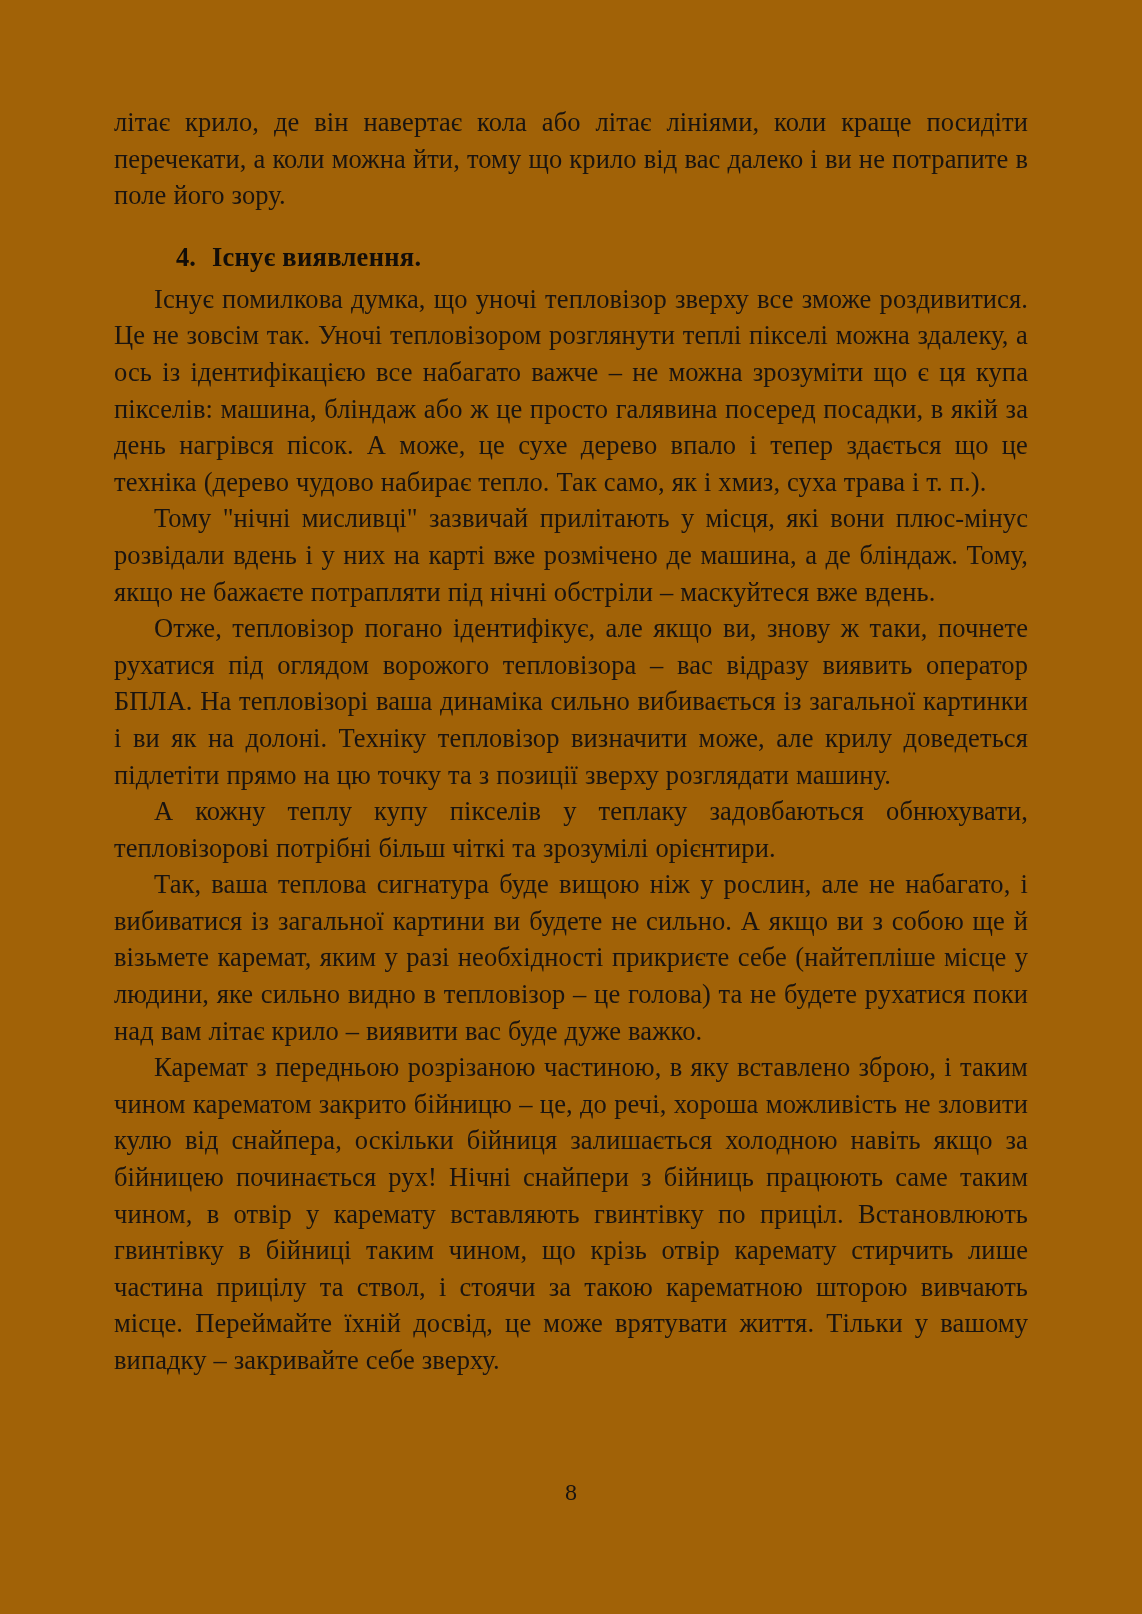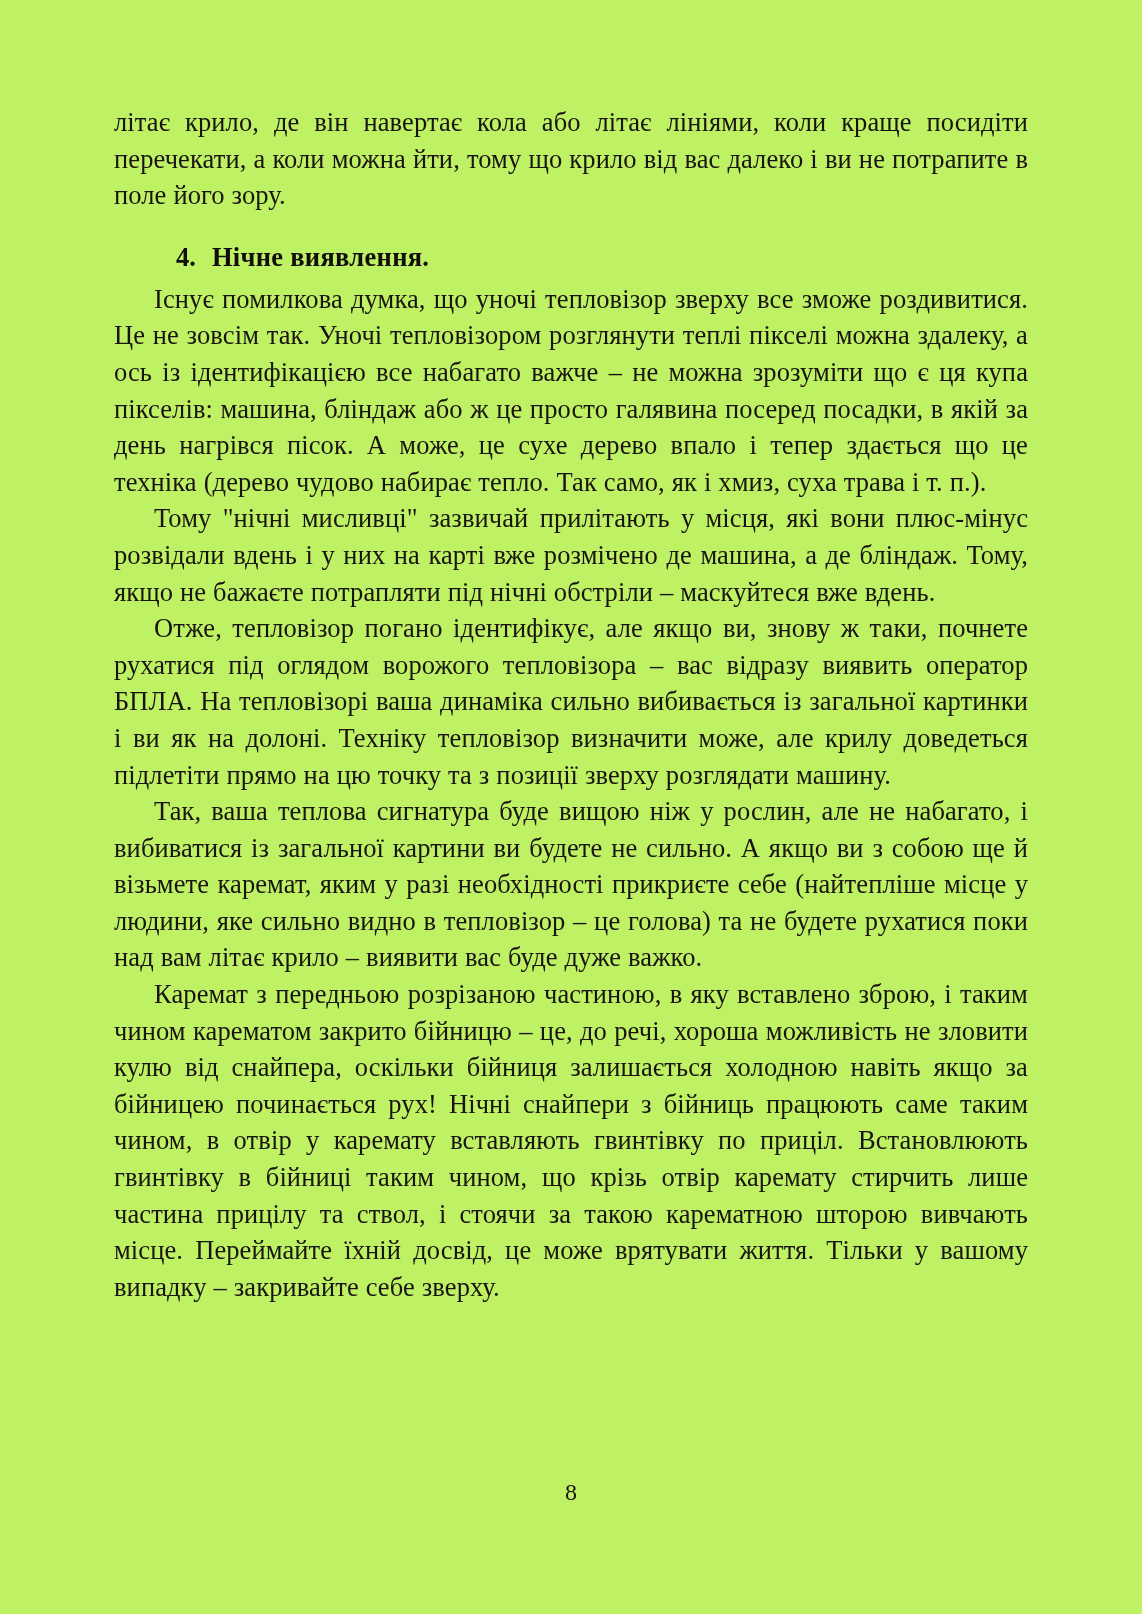--- a/index.html
+++ b/index.html
@@ -7,21 +7,21 @@
     margin: 0;
     padding: 0;
     background: #ffffff;
   }
 
   .page {
     position: relative;
     width: 1142px;
     height: 1614px;
     margin: 0 auto;
-    background: #bef264;
+    background: #a16207;
     box-sizing: border-box;
     overflow: hidden;
     font-family: "Liberation Serif", "DejaVu Serif", serif;
     color: #1a1410;
   }
 
   .content {
     position: absolute;
     left: 114px;
     top: 104px;
@@ -96,31 +96,32 @@
 <body>
 
 <div class="page">
 
   <div class="content">
 
     <p class="para continuation">літає крило, де він навертає кола або літає лініями, коли краще посидіти перечекати, а коли можна йти, тому що крило від вас далеко і ви не потрапите в поле його зору.</p>
 
     <div class="heading-block">
       <span class="heading-number">4.</span>
-      <span class="heading-text">Нічне виявлення.</span>
+      <span class="heading-text">Існує виявлення.</span>
     </div>
 
     <div class="gap-after-heading"></div>
 
     <p class="para">Існує помилкова думка, що  уночі тепловізор зверху все зможе роздивитися. Це не зовсім так. Уночі тепловізором розглянути теплі пікселі можна здалеку, а ось із ідентифікацією все набагато важче – не можна зрозуміти що є ця купа пікселів: машина, бліндаж або ж це просто галявина посеред посадки, в якій за день нагрівся пісок. А може, це сухе дерево впало і тепер здається що це техніка (дерево чудово набирає тепло. Так само, як і хмиз, суха трава і т. п.).</p>
 
     <p class="para">Тому "нічні мисливці" зазвичай прилітають у місця, які вони плюс-мінус розвідали вдень і у них на карті вже розмічено де машина, а де бліндаж. Тому, якщо не бажаєте потрапляти під нічні обстріли – маскуйтеся вже вдень.</p>
 
     <p class="para">Отже, тепловізор погано ідентифікує, але якщо ви, знову ж таки, почнете рухатися під оглядом ворожого тепловізора – вас відразу виявить оператор БПЛА. На тепловізорі ваша динаміка сильно вибивається із загальної картинки і ви як на долоні. Техніку тепловізор визначити може, але крилу доведеться підлетіти прямо на цю точку та з позиції зверху розглядати машину.</p>
 
+    <p class="para">А кожну теплу купу пікселів у теплаку задовбаються обнюхувати, тепловізорові потрібні більш чіткі та зрозумілі орієнтири.</p>
 
 
     <p class="para">Так, ваша теплова сигнатура буде вищою ніж у рослин, але не набагато, і вибиватися із загальної картини ви будете не сильно. А якщо ви з собою ще й візьмете каремат, яким у разі необхідності прикриєте себе (найтепліше місце у людини, яке сильно видно в тепловізор – це голова) та не будете рухатися поки над вам літає крило – виявити вас буде дуже важко.</p>
 
     <p class="para">Каремат з передньою розрізаною частиною, в яку вставлено зброю, і таким чином карематом закрито бійницю – це, до речі, хороша можливість не зловити кулю від снайпера, оскільки бійниця залишається холодною навіть якщо за бійницею починається рух! Нічні снайпери з бійниць працюють саме таким чином, в отвір у каремату вставляють гвинтівку по приціл. Встановлюють гвинтівку в бійниці таким чином, що крізь отвір каремату стирчить лише частина прицілу та ствол, і стоячи за такою карематною шторою вивчають місце. Переймайте їхній досвід, це може врятувати життя. Тільки у вашому випадку – закривайте себе зверху.</p>
 
   </div>
 
   <div class="page-number">8</div>
 

